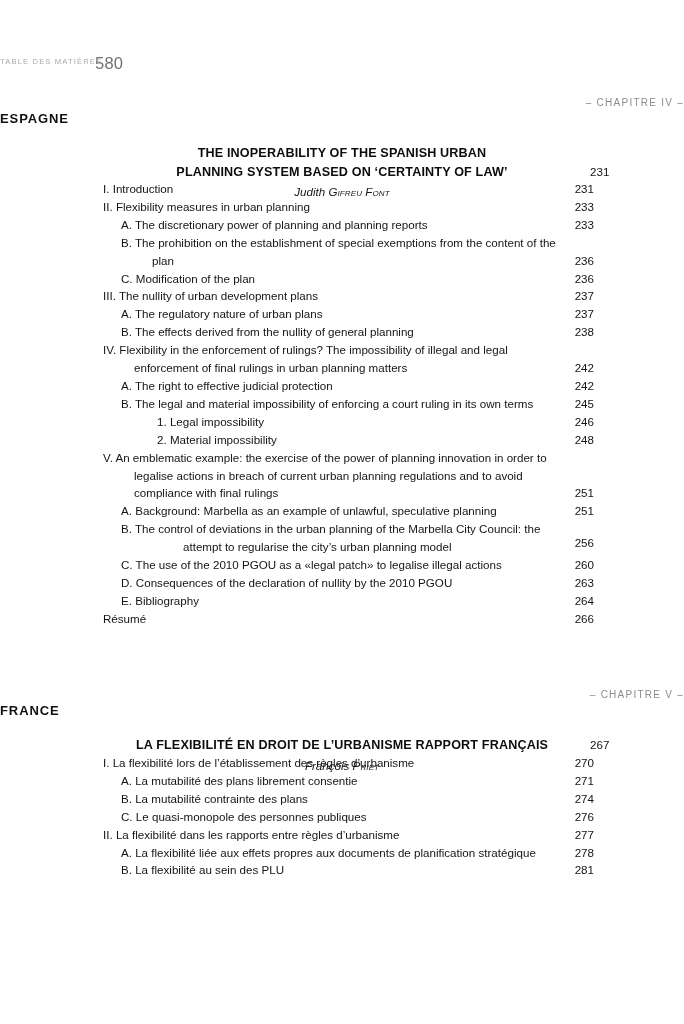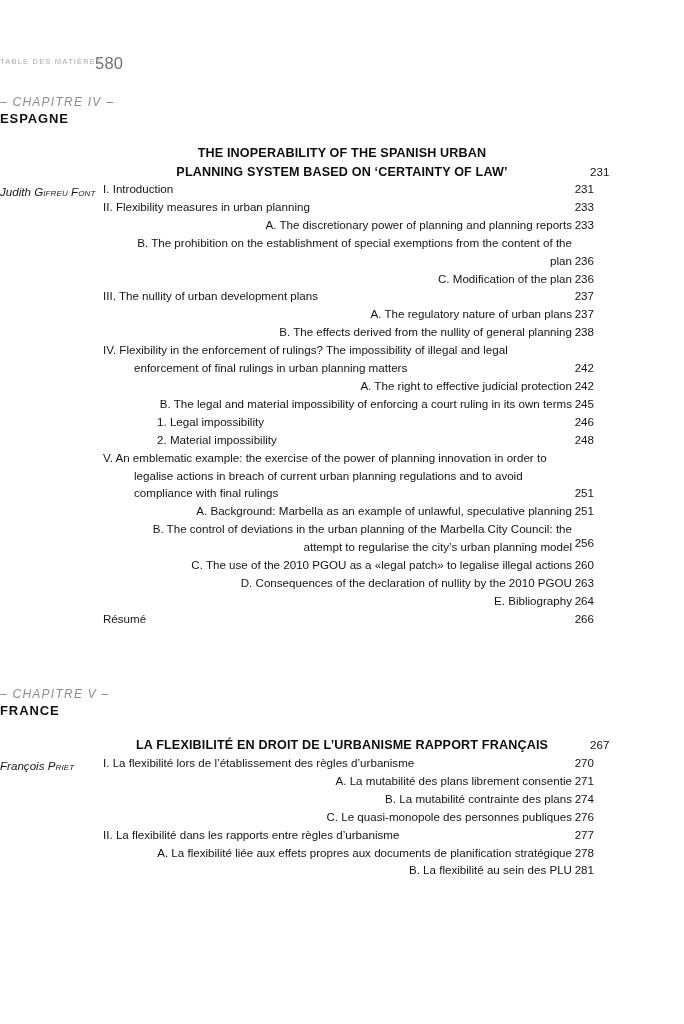--- a/index.html
+++ b/index.html
@@ -51,28 +51,27 @@
     color: #a9a9a9;
     letter-spacing: 1.15px;
     line-height: 12px;
     text-transform: uppercase;
   }
 
   
   .chapter { position: absolute; left: 0; width: 684px; }
 
   .chap-kicker {
-    text-align: left;
-    font-size: 12px;
+    text-align: right;
+    font-size: 10px;
     color: #8c8c8c;
     letter-spacing: 1.25px;
     line-height: 13px;
     text-transform: uppercase;
     white-space: pre;
-    font-style: italic;
   }
   .chap-country {
     text-align: left;
     font-size: 13px;
     font-weight: bold;
     color: #111;
     letter-spacing: 0.9px;
     line-height: 15px;
     text-transform: uppercase;
     margin-top: 2px;
@@ -84,21 +83,21 @@
     text-align: center;
     font-size: 12.6px;
     font-weight: bold;
     letter-spacing: 0.15px;
     line-height: 18.6px;
     color: #0d0d0d;
     padding: 0 95px;
     text-transform: uppercase;
   }
   .work-author {
-    text-align: left;
+    text-align: center;
     font-style: italic;
     font-size: 11.6px;
     line-height: 17px;
     margin-top: 2px;
     color: #161616;
   }
   .work-author .sc {
     font-variant: small-caps;
     font-size: 11.6px;
     letter-spacing: 0.1px;
@@ -134,21 +133,21 @@
     right: 90px;
     top: 0;
     width: 30px;
     text-align: right;
     font-size: 11.6px;
     line-height: 17.9px;
     color: #141414;
   }
   
   .lvl0 { margin-left: 8px; }
-  .lvl1 { margin-left: 26px; text-align: right; }
+  .lvl1 { margin-left: 26px; }
   .lvl2 { margin-left: 62px; }
   
   .hang1 { padding-left: 31px; text-indent: -31px; }
   .hang2 { padding-left: 31px; text-indent: -31px; }
   .hang3 { padding-left: 62px; text-indent: -62px; }
 
   .content { position: absolute; left: 95px; width: 589px; }
 </style>
 </head>
 <body>

